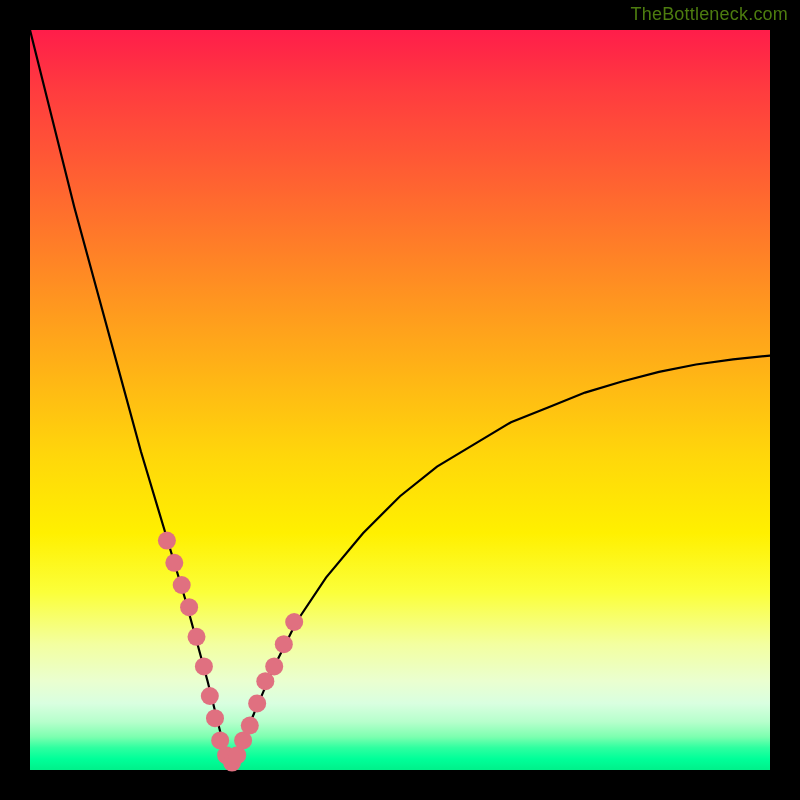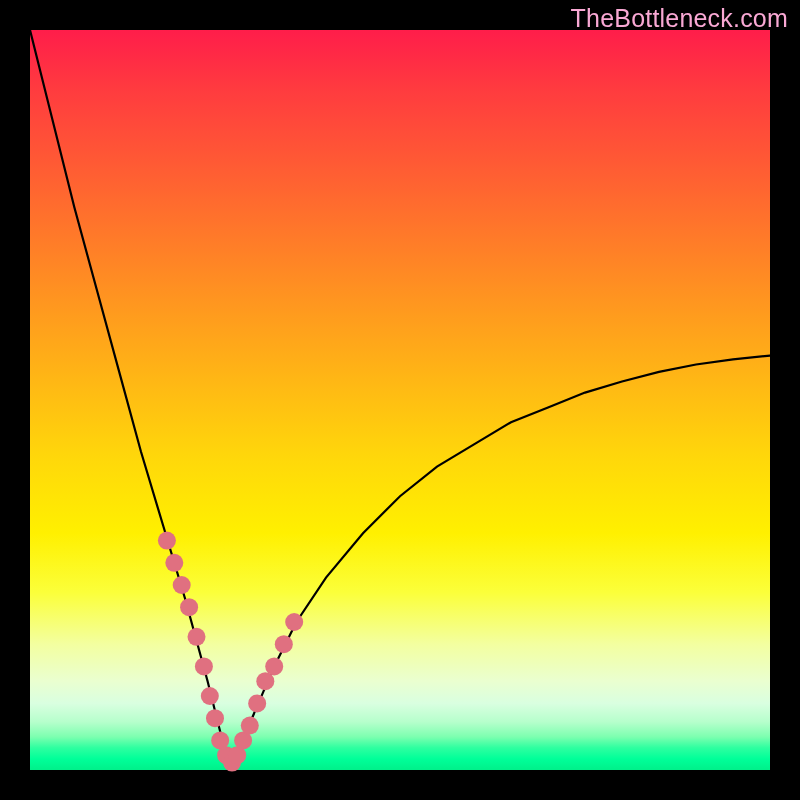--- a/index.html
+++ b/index.html
@@ -14,22 +14,22 @@
   .frame {
     position: absolute;
     left: 0; top: 0;
     width: 800px; height: 800px;
     background: #000;
   }
   .watermark {
     position: absolute;
     top: 4px;
     right: 12px;
-    color: #f9a8d4;
-    font-size: 25px;
+    color: #4d7c0f;
+    font-size: 18px;
     font-weight: 400;
     z-index: 50;
     letter-spacing: 0.2px;
   }
   .plot {
     position: absolute;
     left: 30px;
     top: 30px;
     width: 740px;
     height: 740px;

